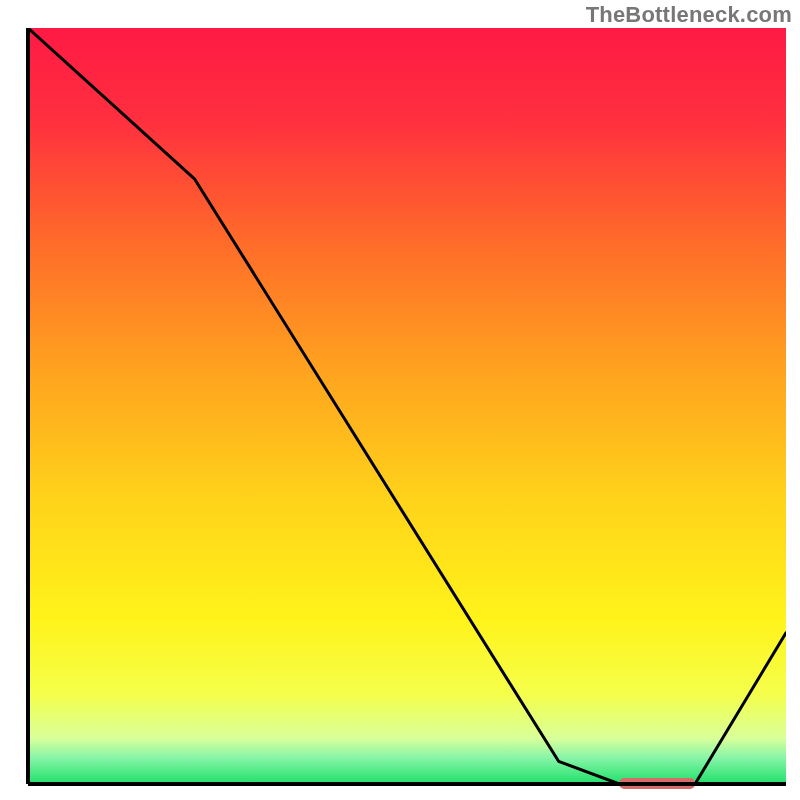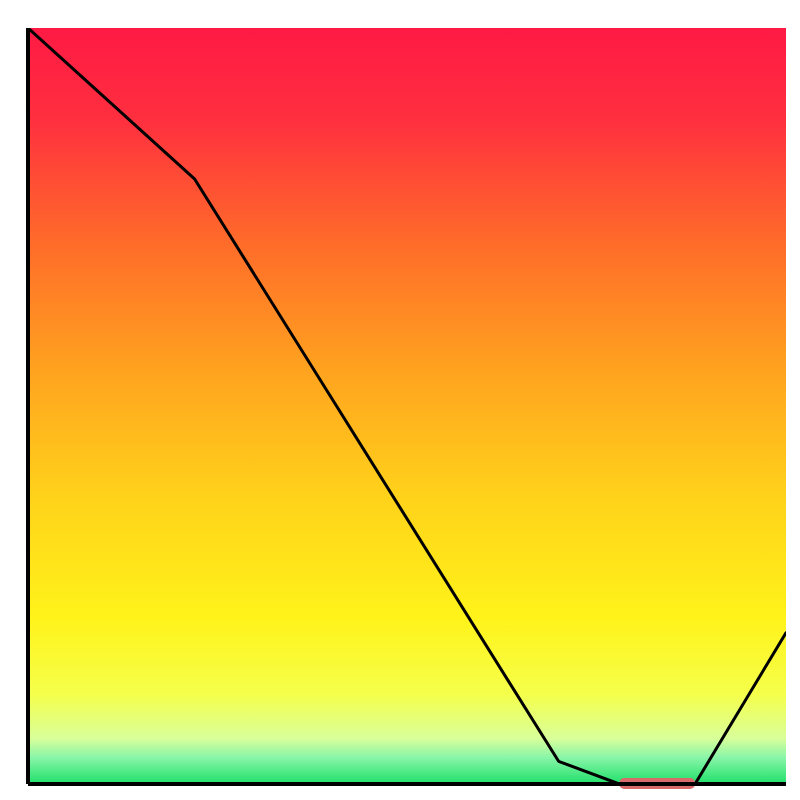--- a/index.html
+++ b/index.html
@@ -56,13 +56,14 @@
   <g id="curve-group" clip-path="url(#plot-clip)">
     <path id="curve-path" fill="none" stroke-width="3" stroke-linejoin="round" stroke-linecap="round" d="M 28 28 L 194.76 179.19999999999996 L 558.6 761.3199999999999 L 619.24 784 L 695.04 784 L 786 632.8000000000001" stroke="#000000"></path>
   </g>
 
   <rect id="highlight-bar" rx="5" ry="5" height="11" x="619.24" y="778" width="75.79999999999995" fill="#d86a6a"></rect>
 
   <line id="axis-x" stroke-width="4" x1="28" y1="784" x2="786" y2="784" stroke="#000000"></line>
   <line id="axis-y" stroke-width="4" x1="28" y1="28" x2="28" y2="784" stroke="#000000"></line>
 </svg>
 
+<div class="watermark">TheBottleneck.com</div>
 </div>
 
 </body></html>

